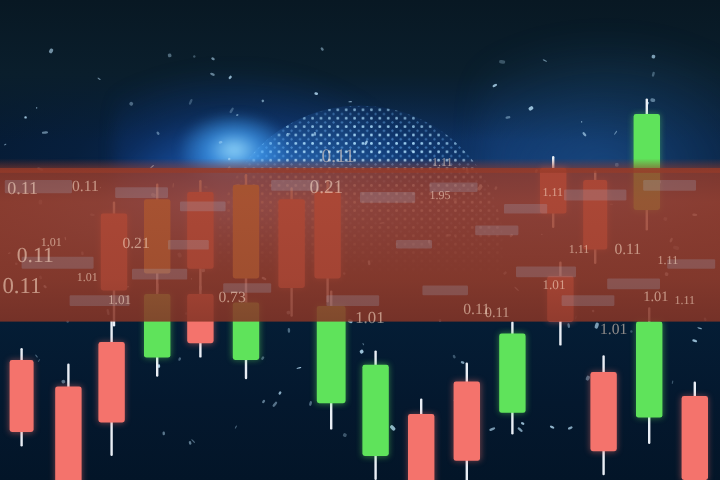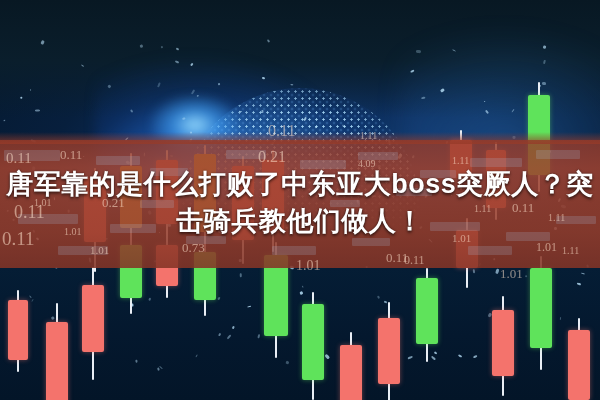--- a/index.html
+++ b/index.html
@@ -419,35 +419,31 @@
   <div id="tickers">
       <div class="num" style="left: 6px; top: 150px; font-size: 15px;">0.11</div>
       <div class="num" style="left: 60px; top: 147px; font-size: 13px;">0.11</div>
       <div class="num" style="left: 34px; top: 197px; font-size: 10px;">1.01</div>
       <div class="num" style="left: 14px; top: 202px; font-size: 18px;">0.11</div>
       <div class="num" style="left: 2px; top: 228px; font-size: 19px;">0.11</div>
       <div class="num" style="left: 64px; top: 226px; font-size: 10px;">1.01</div>
       <div class="num" style="left: 90px; top: 244px; font-size: 11px;">1.01</div>
       <div class="num" style="left: 102px; top: 195px; font-size: 13px;">0.21</div>
       <div class="num" style="left: 182px; top: 240px; font-size: 13px;">0.73</div>
-      <div class="num" style="left: 358px; top: 158px; font-size: 10px;">4.09</div>
+      <div class="num" style="left: 358px; top: 158px; font-size: 10px;">1.95</div>
       <div class="num" style="left: 296px; top: 258px; font-size: 14px;">1.01</div>
       <div class="num" style="left: 386px; top: 250px; font-size: 13px;">0.11</div>
       <div class="num" style="left: 452px; top: 232px; font-size: 11px;">1.01</div>
       <div class="num" style="left: 474px; top: 203px; font-size: 10px;">1.11</div>
       <div class="num" style="left: 512px; top: 200px; font-size: 13px;">0.11</div>
       <div class="num" style="left: 548px; top: 212px; font-size: 10px;">1.11</div>
       <div class="num" style="left: 536px; top: 240px; font-size: 12px;">1.01</div>
       <div class="num" style="left: 562px; top: 245px; font-size: 10px;">1.11</div>
       <div class="num" style="left: 500px; top: 266px; font-size: 13px;">1.01</div>
       <div class="num" style="left: 404px; top: 253px; font-size: 12px;">0.11</div>
       <div class="num" style="left: 452px; top: 155px; font-size: 10px;">1.11</div>
       <div class="num" style="left: 268px; top: 122px; font-size: 16px;">0.11</div>
       <div class="num" style="left: 258px; top: 148px; font-size: 16px;">0.21</div>
       <div class="num" style="left: 360px; top: 130px; font-size: 10px;">1.11</div>
     </div>
 
-  <div id="headline">
-    <span class="ln">唐军靠的是什么打败了中东亚大boss突厥人？突</span>
-    <span class="ln">击骑兵教他们做人！</span>
-  </div>
 
 </div>
 
 </body></html>

